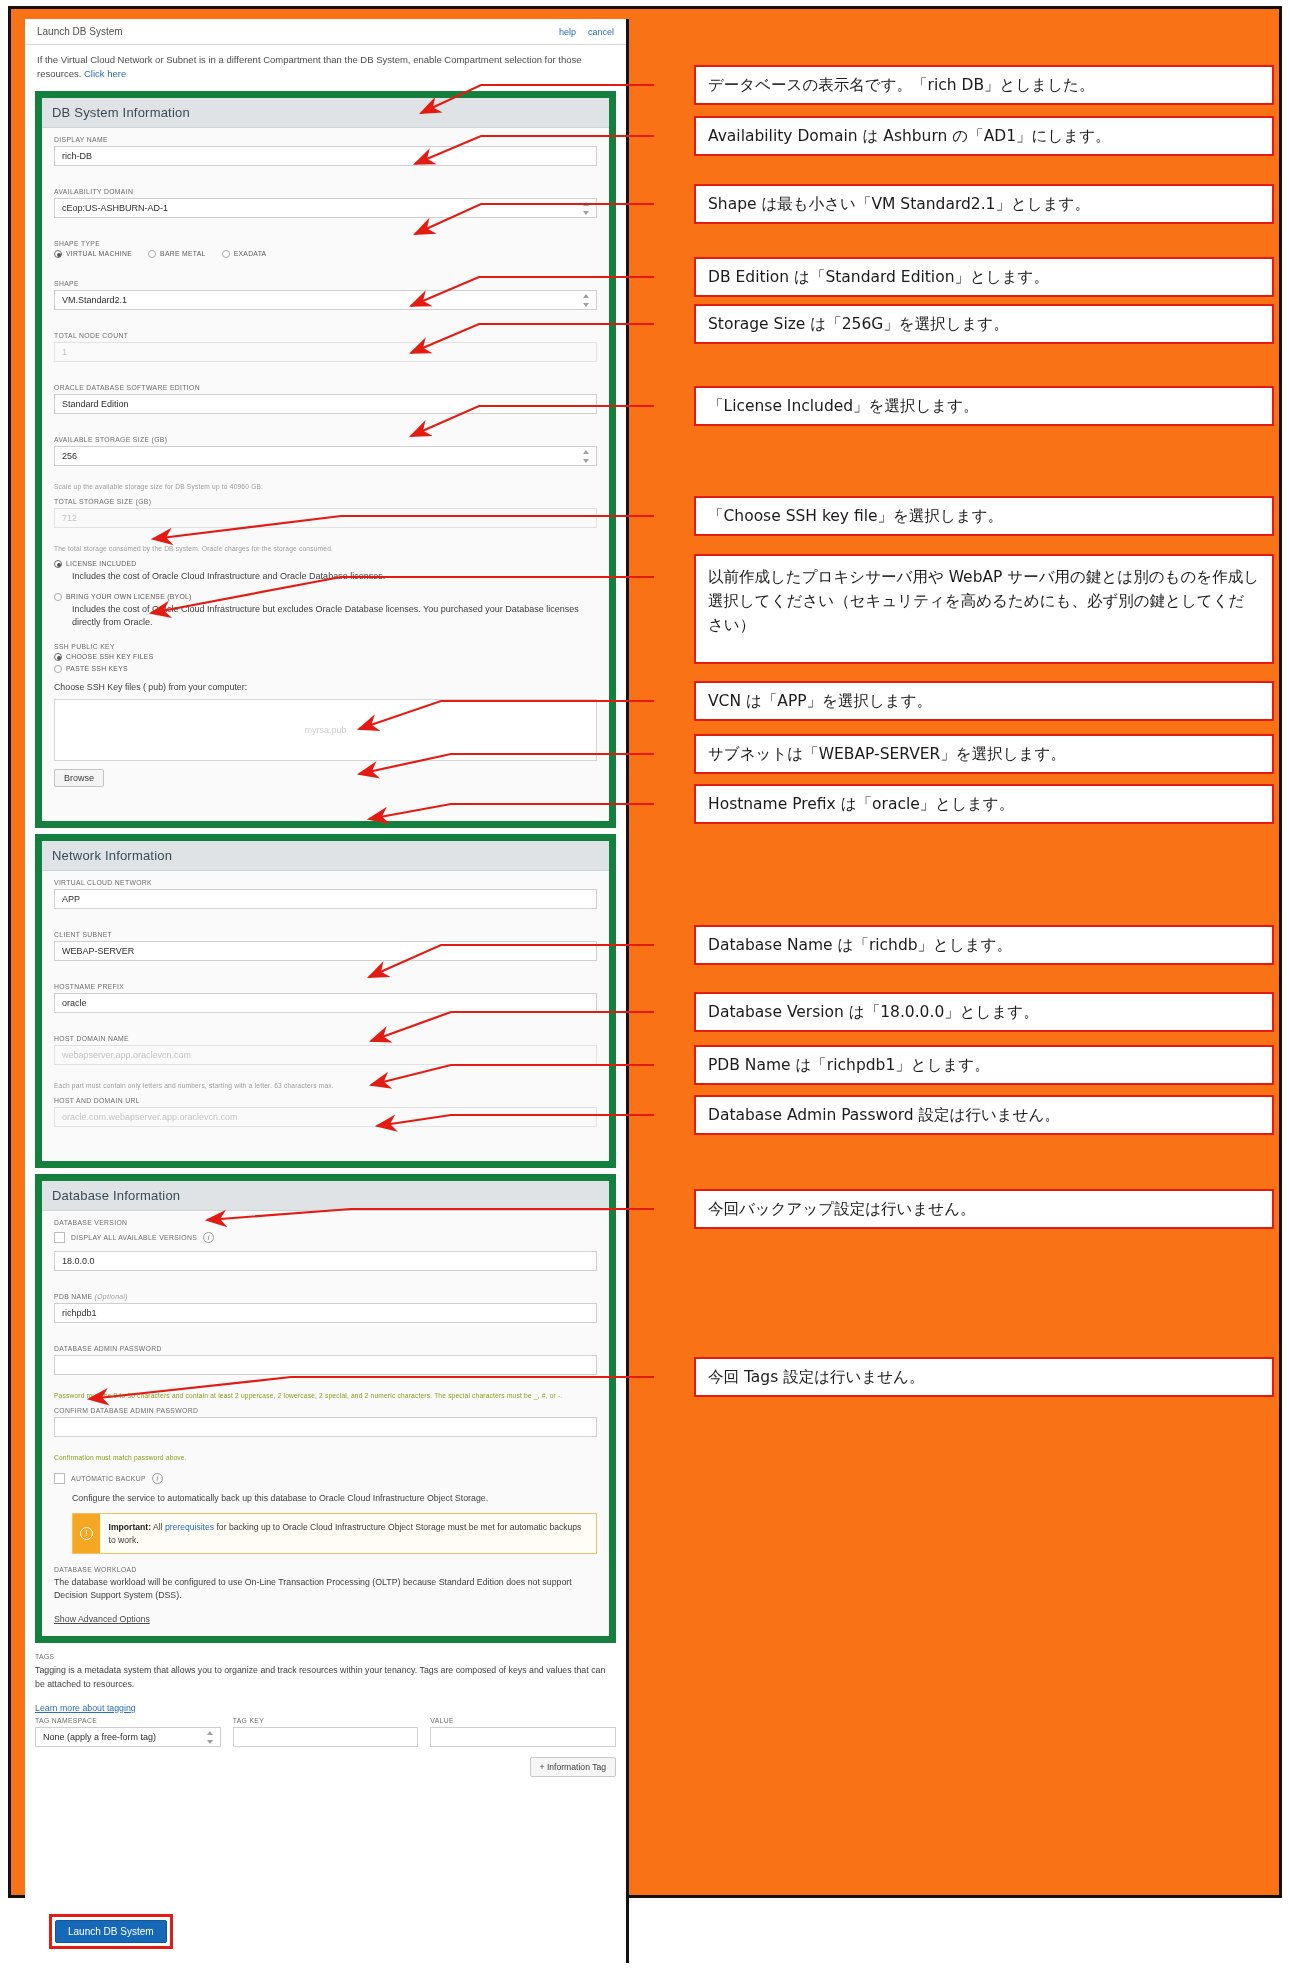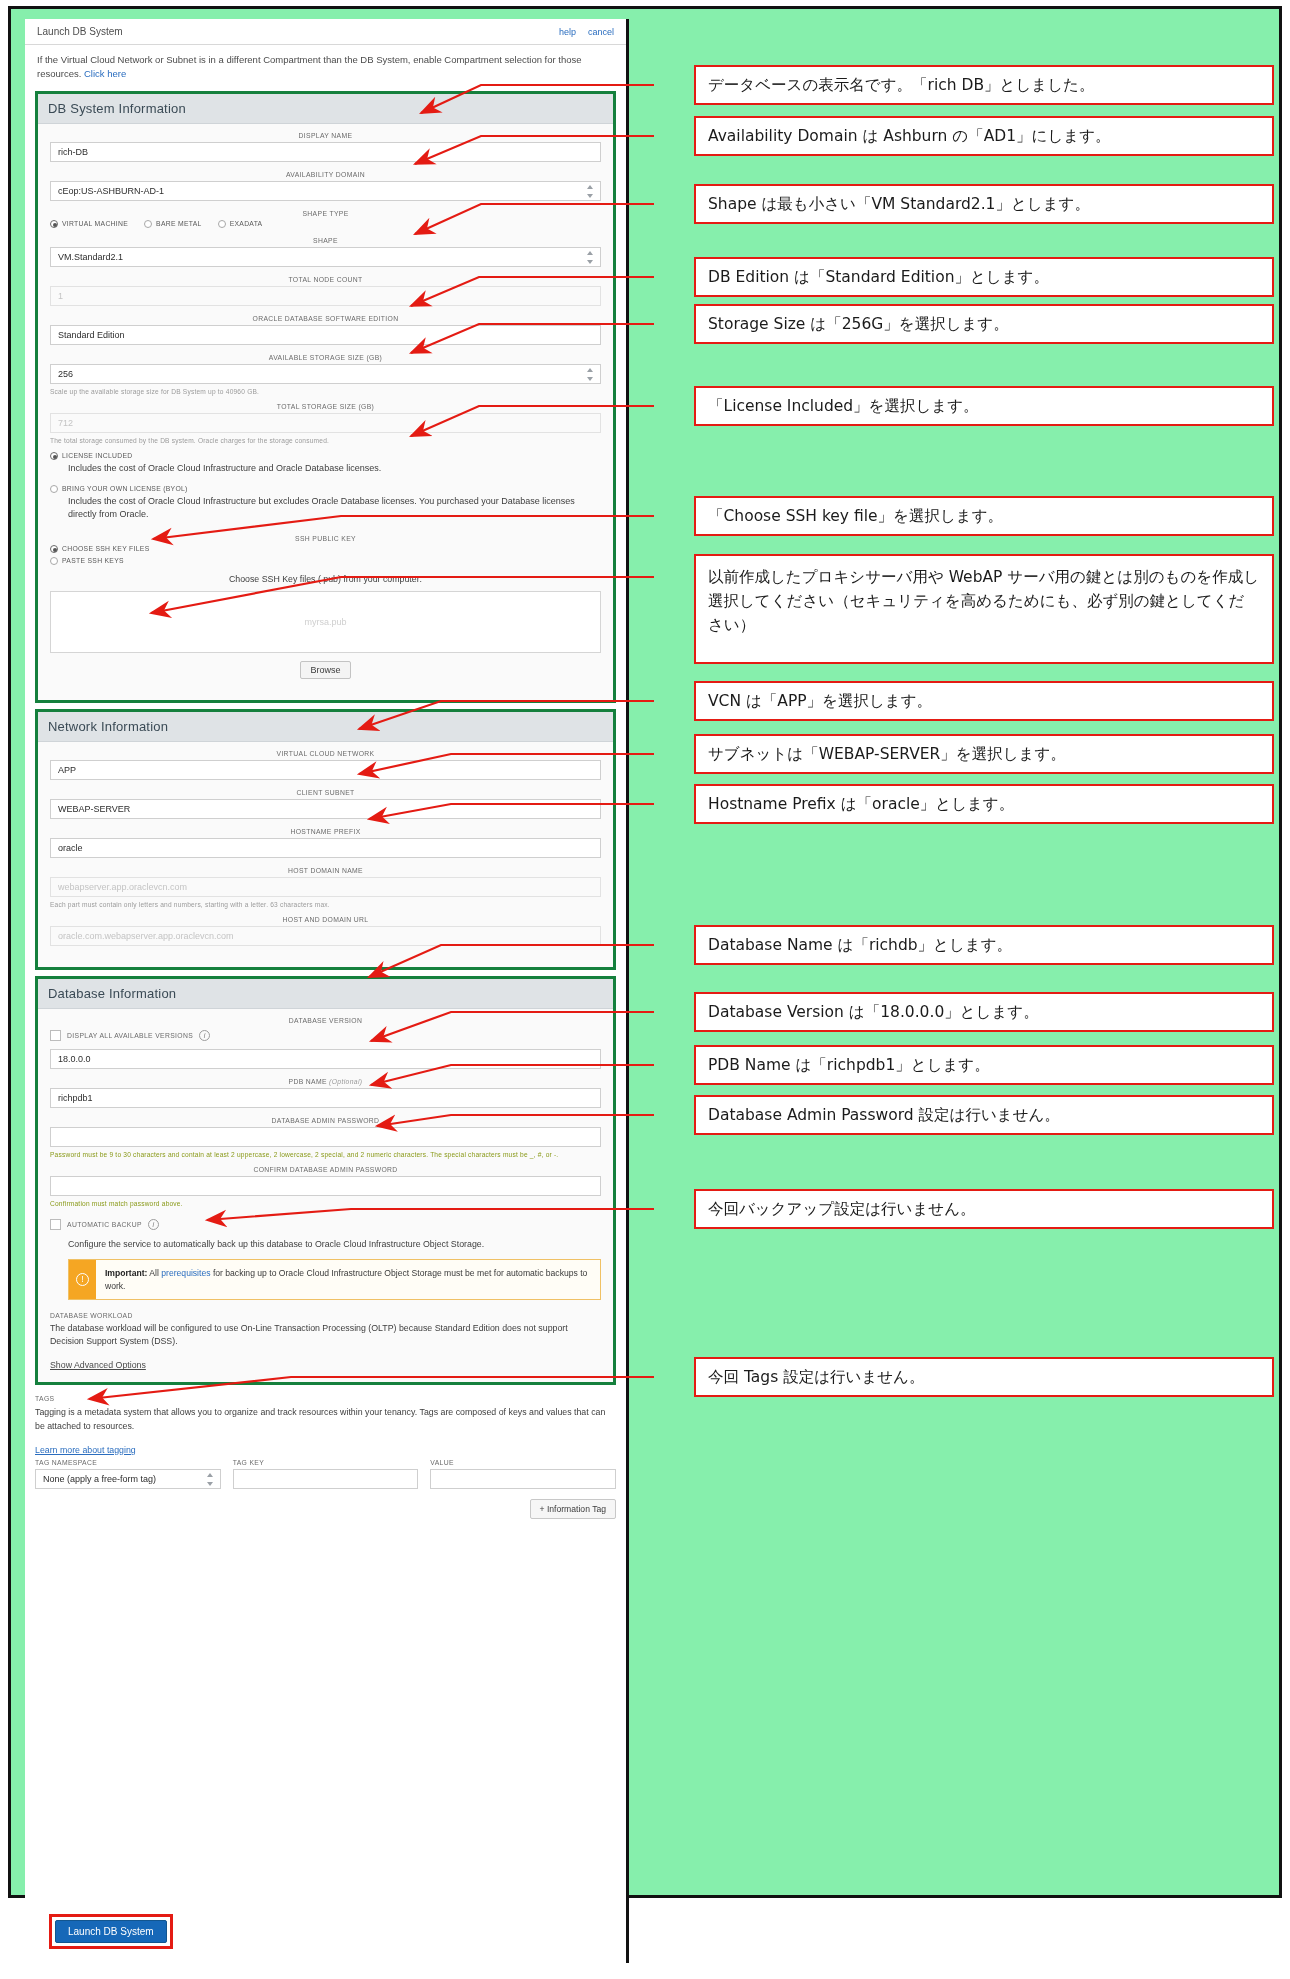--- a/index.html
+++ b/index.html
@@ -8,21 +8,21 @@
     width: 1290px; height: 1979px;
     background: #ffffff;
     font-family: "Liberation Sans", "DejaVu Sans", sans-serif;
     position: relative;
     overflow: hidden;
   }
   
   #page-frame{
     position:absolute; left:8px; top:6px; width:1274px; height:1892px;
     border:3px solid #111;
-    background:#86efac;
+    background:#f97316;
   }
   
   #app-window{
     position:absolute; left:14px; top:10px; width:604px; height:1944px;
     background:#ffffff;
     border-right:3px solid #111;
     font-size:9px; color:#3b3b3b;
     overflow:hidden;
   }
   .topbar{
@@ -30,29 +30,29 @@
     display:flex; align-items:center; padding:0 12px;
     font-size:10px; color:#4a4a4a; background:#fff;
   }
   .topbar .title{flex:1; color:#4d4d4d;}
   .topbar .lnk{color:#2a6dbf; margin-left:12px; text-decoration:none; font-size:9px;}
   .notice{
     padding:8px 12px 4px 12px; font-size:9.5px; color:#4c4c4c; line-height:1.45;
   }
   .notice a{color:#2a6dbf;}
   .panel{
-    margin:6px 10px 0 10px; border:3px solid #15803d; background:#fbfbfb;
+    margin:6px 10px 0 10px; border:7px solid #15803d; background:#fbfbfb;
   }
   .panel-head{
     background:#dfe3e6; border-bottom:1px solid #cfd4d8;
     padding:7px 10px; font-size:13px; color:#3a4a55; font-weight:400;
     letter-spacing:.2px;
   }
   .panel-body{padding:8px 12px 12px 12px; background:#fafafa;}
-  .fld{margin-bottom:9px;text-align:center;}
+  .fld{margin-bottom:22px;}
   .lbl{
     font-size:6.8px; letter-spacing:.35px; color:#6a6a6a;
     text-transform:uppercase; margin-bottom:3px; display:block;
   }
   .lbl .opt{text-transform:none; color:#9a9a9a; font-style:italic;}
   .inp{
     width:100%; height:20px; border:1px solid #cfcfcf; background:#fff;
     font-size:9px; color:#2d2d2d; padding:0 7px; line-height:18px;
     display:flex; align-items:center;
   }

